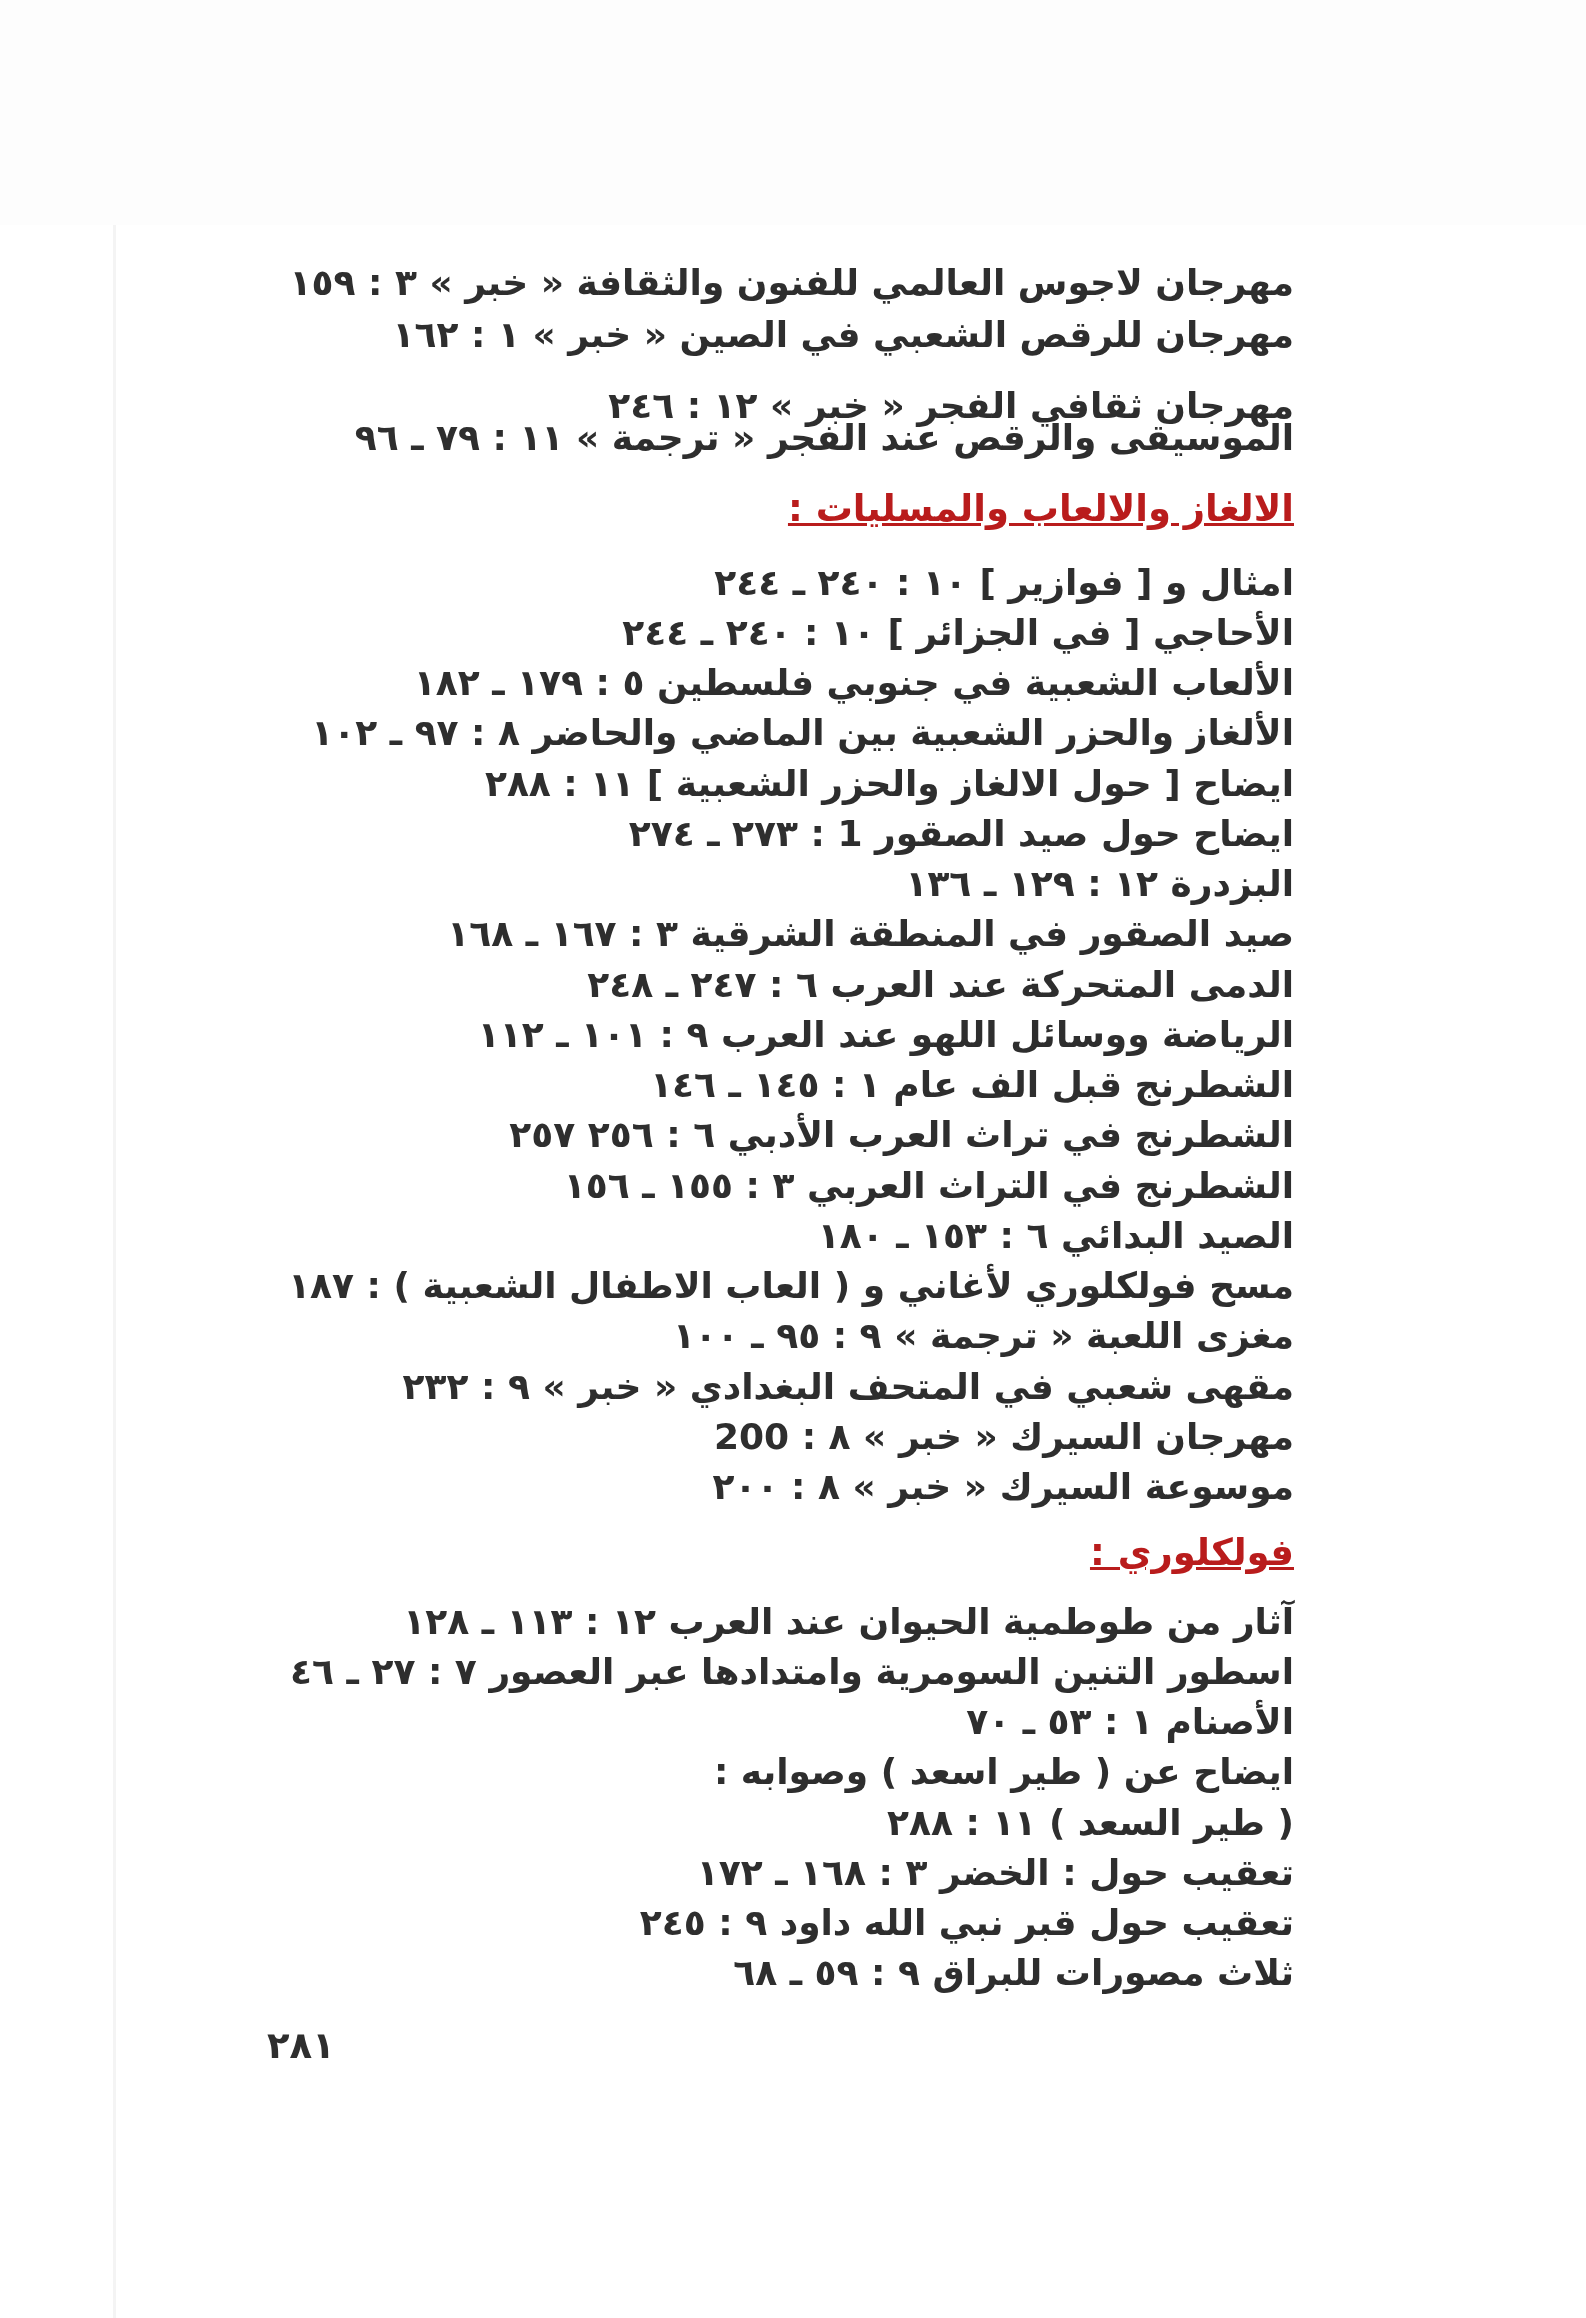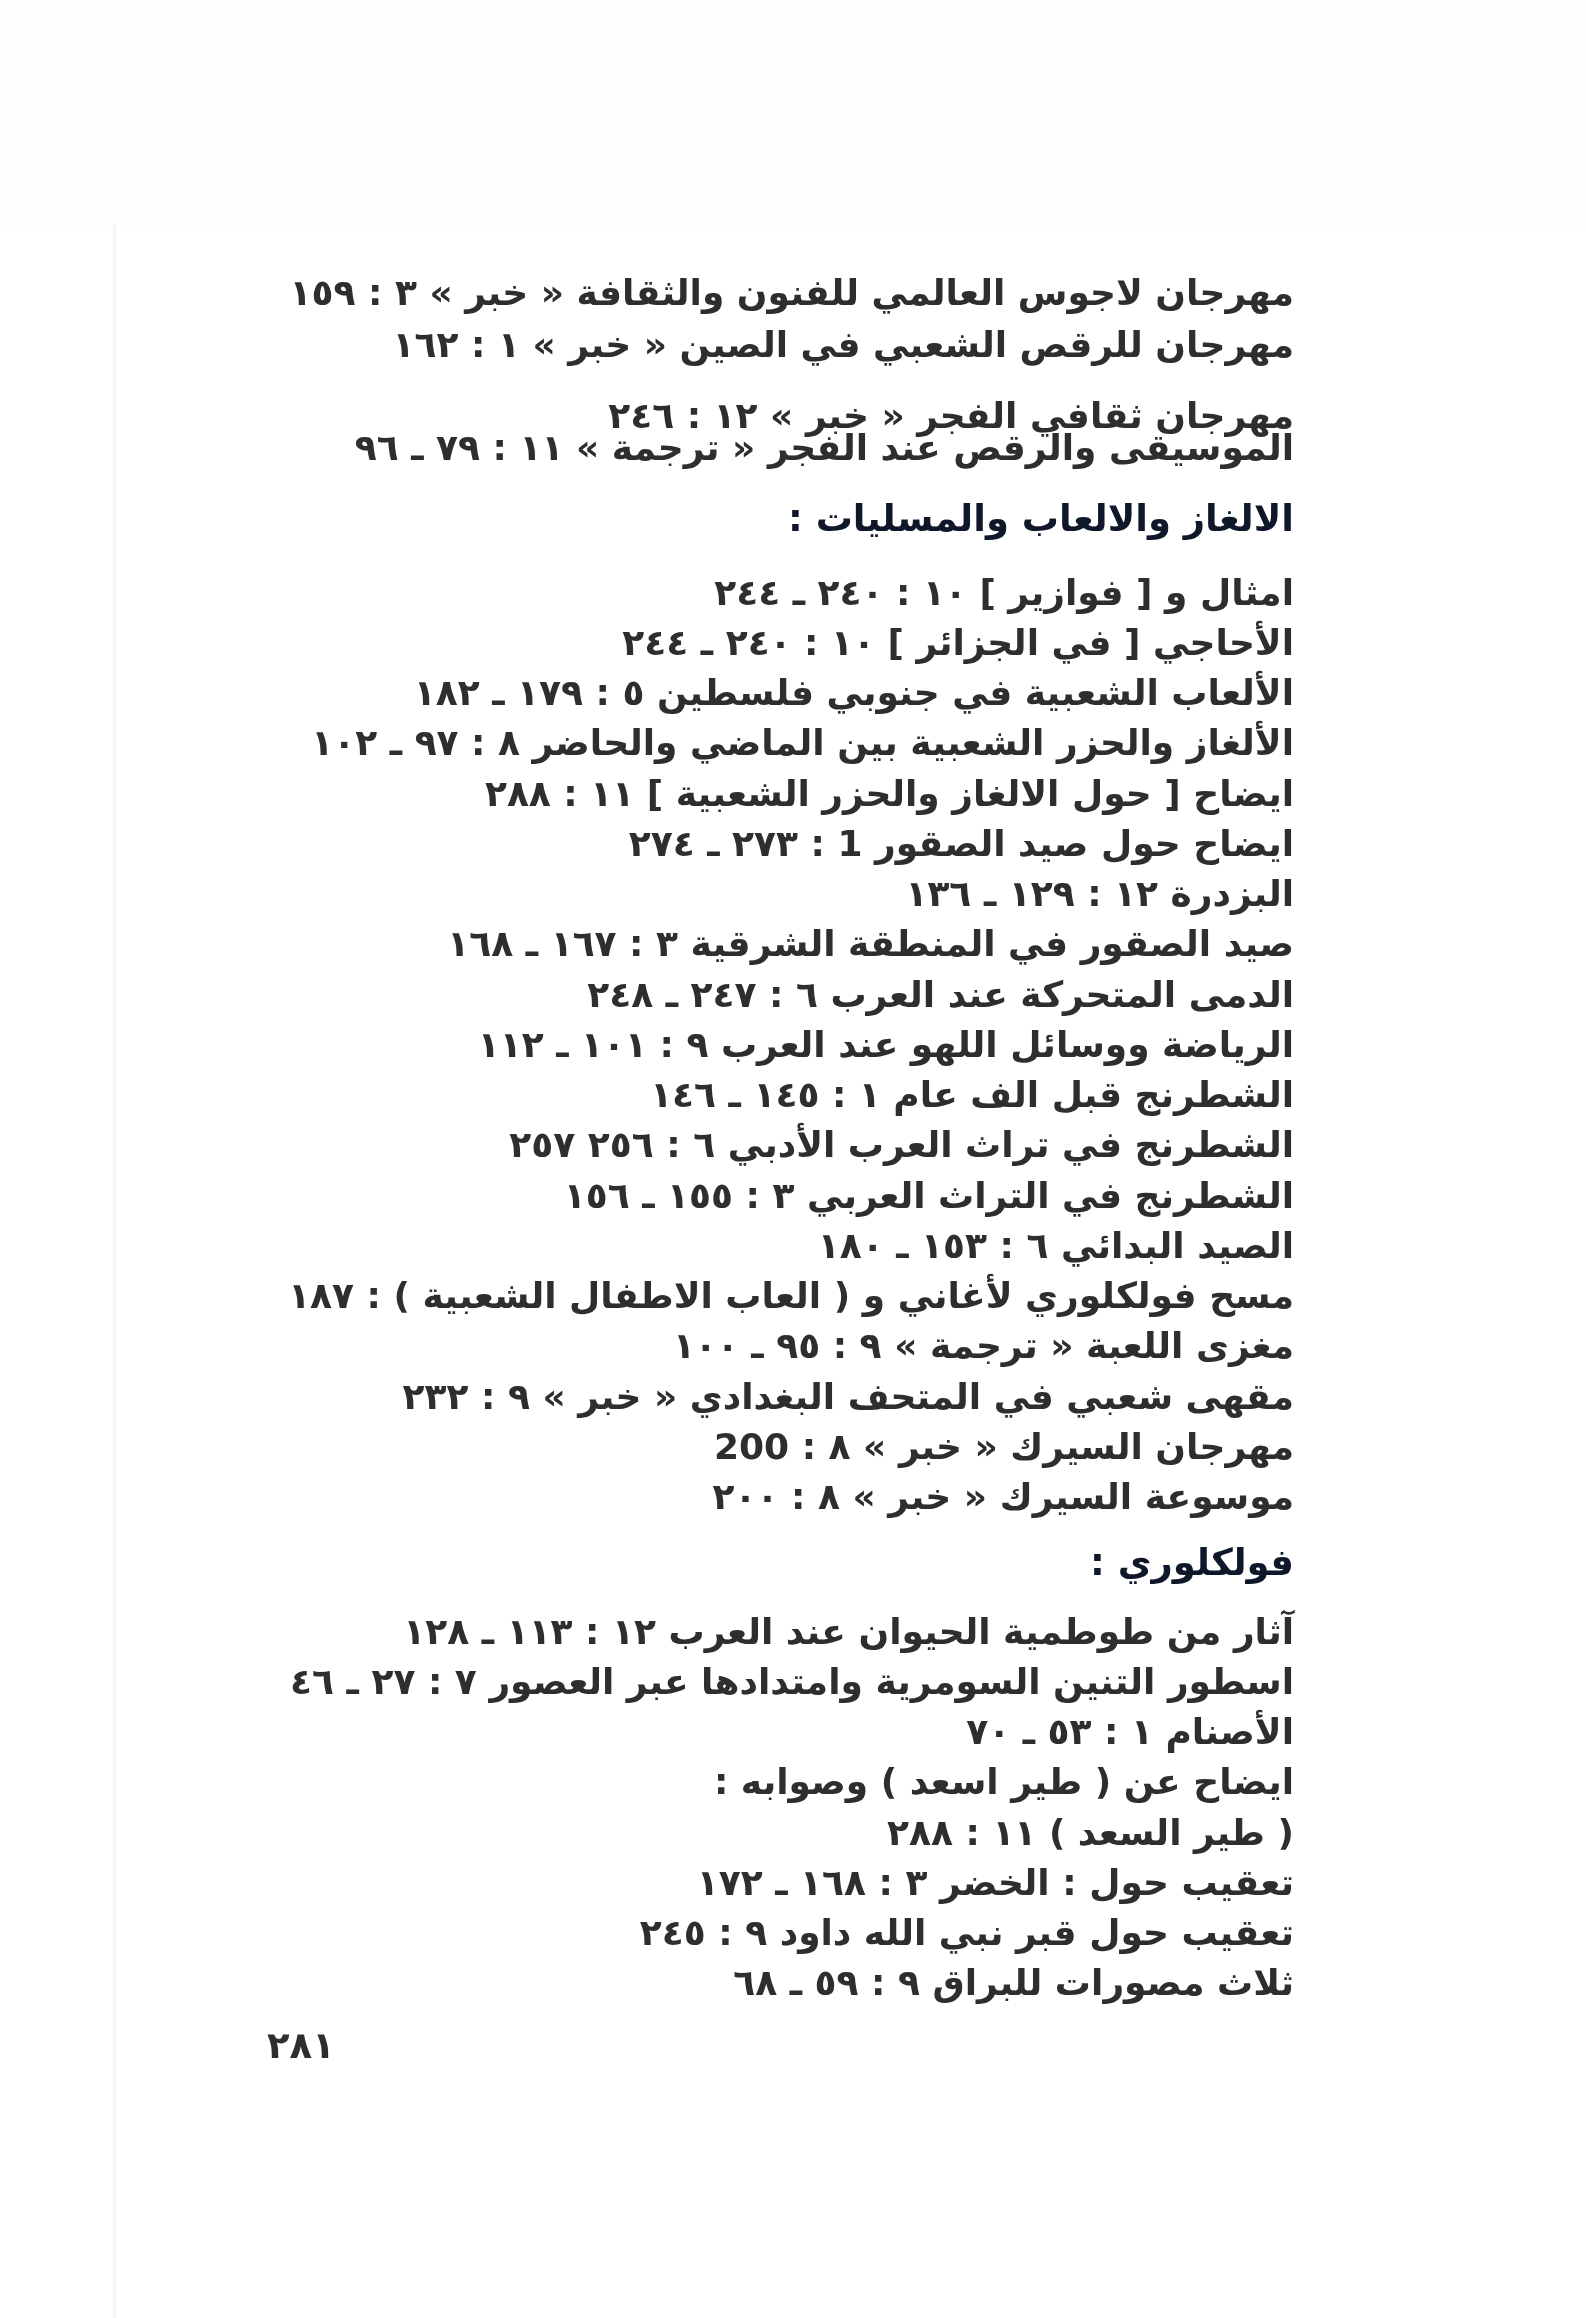--- a/index.html
+++ b/index.html
@@ -49,41 +49,42 @@
       letter-spacing: 0px;
     }
     .heading {
       position: absolute;
       right: 0;
       white-space: nowrap;
       font-size: 37px;
       line-height: 52px;
       height: 52px;
       font-weight: 900;
-      color: #0f172a;
+      color: #b91c1c;
+      text-decoration: underline;
     }
     .page-number {
       position: absolute;
       left: 267px;
       top: 2021px;
       font-size: 37px;
       line-height: 49px;
       font-weight: bold;
       direction: rtl;
     }
   </style>
 </head>
 <body>
 
 <div class="scan-top"></div>
 <div class="scan-edge"></div>
 
 <div class="page">
 
-  <div class="block" style="top:10px; width:1054px; height:2130px;">
+  <div class="block" style="top:0; width:1054px; height:2130px;">
     <div class="line" style="top:258px;">مهرجان لاجوس العالمي للفنون والثقافة « خبر » ٣ : ١٥٩</div>
     <div class="line" style="top:310px;">مهرجان للرقص الشعبي في الصين « خبر » ١ : ١٦٢</div>
     <div class="line" style="top:361px;margin-top:20px;">مهرجان ثقافي الفجر « خبر » ١٢ : ٢٤٦</div>
     <div class="line" style="top:413px;">الموسيقى والرقص عند الفجر « ترجمة » ١١ : ٧٩ ـ ٩٦</div>
 
     <div class="heading" style="top:483px;">الالغاز والالعاب والمسليات :</div>
 
     <div class="line" style="top:558px;">امثال و [ فوازير ] ١٠ : ٢٤٠ ـ ٢٤٤</div>
     <div class="line" style="top:608px;">الأحاجي [ في الجزائر ] ١٠ : ٢٤٠ ـ ٢٤٤</div>
     <div class="line" style="top:658px;">الألعاب الشعبية في جنوبي فلسطين ٥ : ١٧٩ ـ ١٨٢</div>

